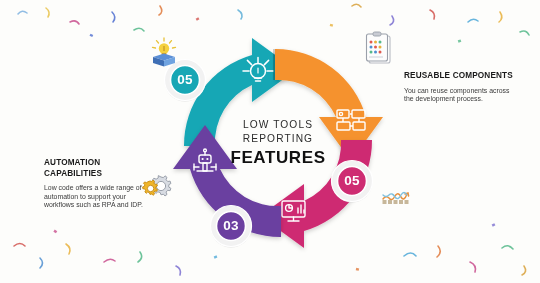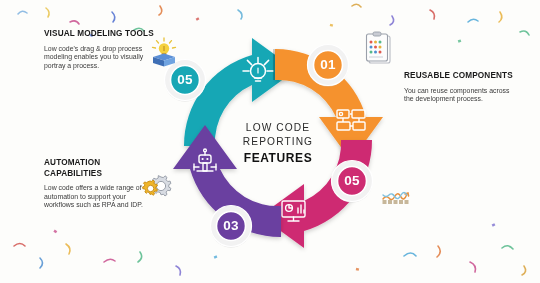--- a/index.html
+++ b/index.html
@@ -38,21 +38,21 @@
   .centertext{
     position:absolute;left:153px;top:18px;width:250px;height:250px;
     display:flex;flex-direction:column;align-items:center;justify-content:center;
     pointer-events:none;
   }
   .centertext .c1{
     font-size:10.2px;letter-spacing:1.1px;color:#2b2b2b;line-height:14px;
     text-align:center;font-weight:400;
   }
   .centertext .c2{
-    font-size:12px;letter-spacing:.6px;color:#111;font-weight:bold;
+    font-size:17px;letter-spacing:.6px;color:#111;font-weight:bold;
     margin-top:2px;
   }
 
   .badge{position:absolute;width:46px;height:46px;}
   #bd-01{left:305px;top:42px;}
   #bd-02{left:329px;top:158px;}
   #bd-03{left:208px;top:203px;}
   #bd-04{left:162px;top:57px;}
   .badge .bnum{
     position:absolute;inset:0;display:flex;align-items:center;justify-content:center;
@@ -194,35 +194,25 @@
       <path d="M44 153 h16"></path>
       <path d="M41 146 v6 M63 146 v6"></path>
     </g>
 
     <g opacity="0.18">
       <path fill="#000" d="M122 31 a94 94 0 0 0 -2 0 l0 31 a63 63 0 0 1 2 0 z"></path>
     </g>
   </svg>
 
   <div class="centertext">
-    <div class="c1">LOW CODE</div>
+    <div class="c1">LOW TOOLS</div>
     <div class="c1">REPORTING</div>
     <div class="c2">FEATURES</div>
   </div>
 
-  <div class="badge" id="bd-01">
-    <svg width="46" height="46" viewBox="0 0 46 46" aria-hidden="true">
-      <circle cx="23" cy="24" r="20.5" fill="#cfcfcf" opacity="0.55"></circle>
-      <circle cx="23" cy="23" r="20.5" fill="#f2f2f2"></circle>
-      <circle cx="23" cy="23" r="20.5" fill="none" stroke="#ffffff" stroke-width="1.2"></circle>
-      <circle cx="23" cy="23" r="14.5" fill="#F5922F"></circle>
-      <circle cx="23" cy="23" r="14.5" fill="none" stroke="#ffffff" stroke-width="1.6"></circle>
-    </svg>
-    <div class="bnum">01</div>
-  </div>
 
   <div class="badge" id="bd-02">
     <svg width="46" height="46" viewBox="0 0 46 46" aria-hidden="true">
       <circle cx="23" cy="24" r="20.5" fill="#cfcfcf" opacity="0.55"></circle>
       <circle cx="23" cy="23" r="20.5" fill="#f2f2f2"></circle>
       <circle cx="23" cy="23" r="20.5" fill="none" stroke="#ffffff" stroke-width="1.2"></circle>
       <circle cx="23" cy="23" r="14.5" fill="#CE2C72"></circle>
       <circle cx="23" cy="23" r="14.5" fill="none" stroke="#ffffff" stroke-width="1.6"></circle>
     </svg>
     <div class="bnum">05</div>
@@ -297,24 +287,20 @@
     <path d="M2 18 q3 3 6 0 q3 -3 6 2 q3 4 6 -2 q3 -5 6 0" fill="none" stroke="#7fc0de" stroke-width="1.4" stroke-linecap="round"></path>
     <g fill="#c7b79a">
       <rect x="1.5" y="23" width="4" height="4"></rect>
       <rect x="7" y="23" width="4" height="4"></rect>
       <rect x="12.5" y="23" width="4" height="4"></rect>
       <rect x="18" y="23" width="4" height="4"></rect>
       <rect x="23.5" y="23" width="4" height="4"></rect>
     </g>
   </svg>
 
-  <div class="block" id="blk-visual">
-    <p class="bhead">VISUAL MODELING TOOLS</p>
-    <p class="bbody">Low code's drag &amp; drop process modeling enables you to visually portray a process.</p>
-  </div>
 
   <div class="block" id="blk-reuse">
     <p class="bhead">REUSABLE COMPONENTS</p>
     <p class="bbody">You can reuse components across the development process.</p>
   </div>
 
   <div class="block" id="blk-auto">
     <p class="bhead">AUTOMATION CAPABILITIES</p>
     <p class="bbody">Low code offers a wide range of automation to support your workflows such as RPA and IDP.</p>
   </div>

